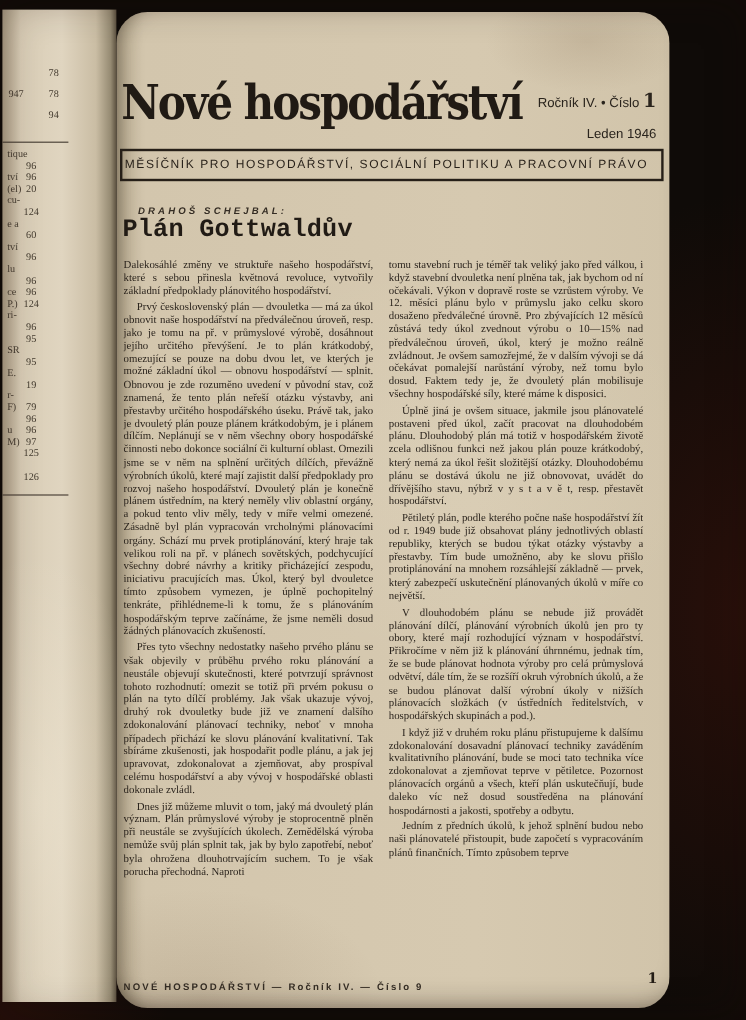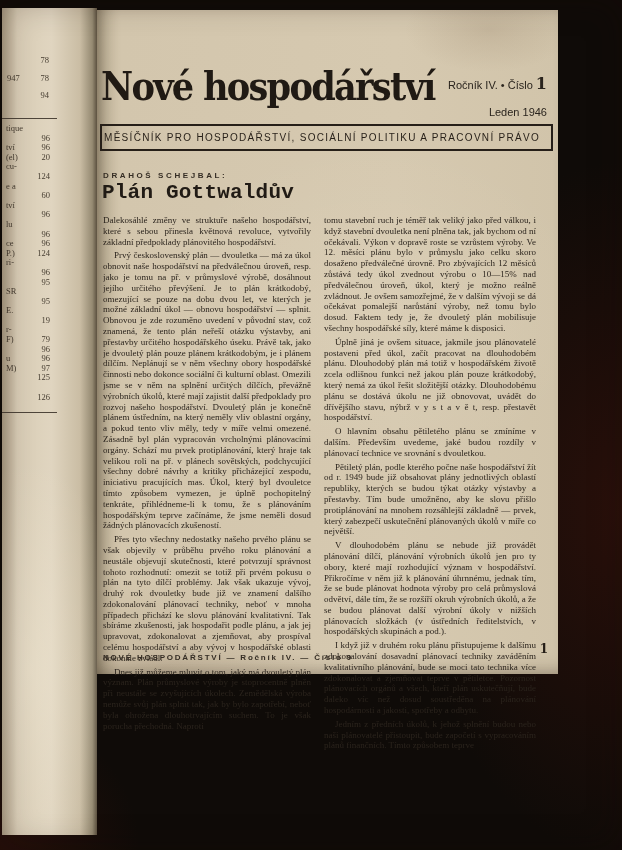--- a/index.html
+++ b/index.html
@@ -21,31 +21,32 @@
   }
   .pe-top-labels,.pe-top-numbers,.pe-labels,.pe-numbers{
     position:absolute;white-space:pre-line;font-size:8.5px;line-height:9.6px;
   }
   .pe-top-labels{left:5px;top:44px;line-height:17.5px;}
   .pe-top-numbers{left:0;top:44px;width:47px;text-align:right;line-height:17.5px;}
   .pe-rule{position:absolute;left:0;height:1px;background:#4e453a;}
   .pe-rule1{top:110px;width:55px;}
   .pe-rule2{top:404px;width:55px;}
   .pe-labels{left:4px;top:116px;}
-  .pe-numbers{left:0;top:116px;width:48px;text-align:right;}
+  .pe-numbers{left:0;top:116px;width:48px;text-align:center;}
   
   .page{
-    position:absolute;left:97px;top:10px;width:461px;height:664px;
+    position:absolute;left:97px;top:10px;width:461px;height:830px;
     background:
       radial-gradient(120px 60px at 85% 3%, rgba(120,95,70,.16), transparent 70%),
       radial-gradient(220px 130px at 15% 99%, rgba(110,85,60,.14), transparent 70%),
       radial-gradient(320px 240px at 60% 45%, rgba(255,250,235,.10), transparent 70%),
       linear-gradient(90deg,#c3b69b 0%,#d3c6ad 5%,#d6c9b0 65%,#d1c4aa 100%);
     color:#2b241d;
     box-shadow:inset 14px 0 18px -12px rgba(50,38,24,.55), inset 0 -14px 20px -14px rgba(50,38,24,.4);
+    border-radius:26px;
   }
   .masthead-title{
     position:absolute;left:4px;top:52px;margin:0;
     font-family:"DejaVu Serif",serif;font-weight:bold;font-size:40px;letter-spacing:-2px;
     transform:scaleX(.88);transform-origin:left center;color:#201a14;white-space:nowrap;
   }
   .issue-info{
     position:absolute;right:11px;top:64px;width:170px;text-align:right;
     font-family:"Liberation Sans",sans-serif;font-size:11px;color:#2a241d;
   }
@@ -53,22 +54,22 @@
   .issue-date{margin-top:13px;font-size:11px;}
   .subtitle-box{
     position:absolute;left:3px;right:5px;top:114px;height:23px;
     border:2px solid #261f18;display:flex;align-items:center;overflow:hidden;
   }
   .subtitle-box span{
     padding-left:2px;white-space:nowrap;
     font-family:"Liberation Sans",sans-serif;font-weight:normal;font-size:10px;letter-spacing:1.3px;color:#261f18;
   }
   .author-line{
-    position:absolute;left:6px;top:161px;
-    font-family:"Liberation Sans",sans-serif;font-weight:bold;font-size:8px;letter-spacing:2.6px;color:#352d24;
+    position:absolute;left:18px;top:161px;
+    font-family:"Liberation Sans",sans-serif;font-weight:bold;font-size:8px;letter-spacing:2.6px;color:#352d24;font-style:italic;
   }
   .article-title{
     position:absolute;left:5px;top:171px;margin:0;
     font-family:Liberation Mono, monospace;font-weight:bold;font-size:21px;color:#211b15;letter-spacing:.2px;
   }
   .cols{
     position:absolute;left:6px;top:205px;right:22px;height:592px;
     display:flex;gap:13px;overflow:hidden;
   }
   .col{overflow:hidden;}
@@ -187,21 +188,20 @@
     <div class="cols">
       <div class="col col-left">
         <p>Dalekosáhlé změny ve struktuře našeho hospodářství, které s sebou přinesla květnová revoluce, vytvořily základní předpoklady plánovitého hospodářství.</p>
         <p>Prvý československý plán — dvouletka — má za úkol obnovit naše hospodářství na předválečnou úroveň, resp. jako je tomu na př. v průmyslové výrobě, dosáhnout jejího určitého převýšení. Je to plán krátkodobý, omezující se pouze na dobu dvou let, ve kterých je možné základní úkol — obnovu hospodářství — splnit. Obnovou je zde rozuměno uvedení v původní stav, což znamená, že tento plán neřeší otázku výstavby, ani přestavby určitého hospodářského úseku. Právě tak, jako je dvouletý plán pouze plánem krátkodobým, je i plánem dílčím. Neplánují se v něm všechny obory hospodářské činnosti nebo dokonce sociální či kulturní oblast. Omezili jsme se v něm na splnění určitých dílčích, převážně výrobních úkolů, které mají zajistit další předpoklady pro rozvoj našeho hospodářství. Dvouletý plán je konečně plánem ústředním, na který neměly vliv oblastní orgány, a pokud tento vliv měly, tedy v míře velmi omezené. Zásadně byl plán vypracován vrcholnými plánovacími orgány. Schází mu prvek protiplánování, který hraje tak velikou roli na př. v plánech sovětských, podchycující všechny dobré návrhy a kritiky přicházející zespodu, iniciativu pracujících mas. Úkol, který byl dvouletce tímto způsobem vymezen, je úplně pochopitelný tenkráte, přihlédneme-li k tomu, že s plánováním hospodářským teprve začínáme, že jsme neměli dosud žádných plánovacích zkušeností.</p>
         <p>Přes tyto všechny nedostatky našeho prvého plánu se však objevily v průběhu prvého roku plánování a neustále objevují skutečnosti, které potvrzují správnost tohoto rozhodnutí: omezit se totiž při prvém pokusu o plán na tyto dílčí problémy. Jak však ukazuje vývoj, druhý rok dvouletky bude již ve znamení dalšího zdokonalování plánovací techniky, neboť v mnoha případech přichází ke slovu plánování kvalitativní. Tak sbíráme zkušenosti, jak hospodařit podle plánu, a jak jej upravovat, zdokonalovat a zjemňovat, aby prospíval celému hospodářství a aby vývoj v hospodářské oblasti dokonale zvládl.</p>
         <p>Dnes již můžeme mluvit o tom, jaký má dvouletý plán význam. Plán průmyslové výroby je stoprocentně plněn při neustále se zvyšujících úkolech. Zemědělská výroba nemůže svůj plán splnit tak, jak by bylo zapotřebí, neboť byla ohrožena dlouhotrvajícím suchem. To je však porucha přechodná. Naproti</p>
       </div>
       <div class="col col-right">
         <p>tomu stavební ruch je téměř tak veliký jako před válkou, i když stavební dvouletka není plněna tak, jak bychom od ní očekávali. Výkon v dopravě roste se vzrůstem výroby. Ve 12. měsíci plánu bylo v průmyslu jako celku skoro dosaženo předválečné úrovně. Pro zbývajících 12 měsíců zůstává tedy úkol zvednout výrobu o 10—15% nad předválečnou úroveň, úkol, který je možno reálně zvládnout. Je ovšem samozřejmé, že v dalším vývoji se dá očekávat pomalejší narůstání výroby, než tomu bylo dosud. Faktem tedy je, že dvouletý plán mobilisuje všechny hospodářské síly, které máme k disposici.</p>
         <p>Úplně jiná je ovšem situace, jakmile jsou plánovatelé postaveni před úkol, začít pracovat na dlouhodobém plánu. Dlouhodobý plán má totiž v hospodářském životě zcela odlišnou funkci než jakou plán pouze krátkodobý, který nemá za úkol řešit složitější otázky. Dlouhodobému plánu se dostává úkolu ne již obnovovat, uvádět do dřívějšího stavu, nýbrž v y s t a v ě t, resp. přestavět hospodářství.</p>
-        <p>O hlavním obsahu pětiletého plánu se zmíníme v dalším. Především uvedeme, jaké budou rozdíly v plánovací technice ve srovnání s dvouletkou.</p>
         <p>Pětiletý plán, podle kterého počne naše hospodářství žít od r. 1949 bude již obsahovat plány jednotlivých oblastí republiky, kterých se budou týkat otázky výstavby a přestavby. Tím bude umožněno, aby ke slovu přišlo protiplánování na mnohem rozsáhlejší základně — prvek, který zabezpečí uskutečnění plánovaných úkolů v míře co největší.</p>
         <p>V dlouhodobém plánu se nebude již provádět plánování dílčí, plánování výrobních úkolů jen pro ty obory, které mají rozhodující význam v hospodářství. Přikročíme v něm již k plánování úhrnnému, jednak tím, že se bude plánovat hodnota výroby pro celá průmyslová odvětví, dále tím, že se rozšíří okruh výrobních úkolů, a že se budou plánovat další výrobní úkoly v nižších plánovacích složkách (v ústředních ředitelstvích, v hospodářských skupinách a pod.).</p>
         <p>I když již v druhém roku plánu přistupujeme k dalšímu zdokonalování dosavadní plánovací techniky zaváděním kvalitativního plánování, bude se moci tato technika více zdokonalovat a zjemňovat teprve v pětiletce. Pozornost plánovacích orgánů a všech, kteří plán uskutečňují, bude daleko víc než dosud soustředěna na plánování hospodárnosti a jakosti, spotřeby a odbytu.</p>
         <p>Jedním z předních úkolů, k jehož splnění budou nebo naši plánovatelé přistoupit, bude započetí s vypracováním plánů finančních. Tímto způsobem teprve</p>
       </div>
     </div>
 
     <div class="page-footer">
       <span class="footer-journal">NOVÉ HOSPODÁŘSTVÍ — Ročník IV. — Číslo 9</span>
       <span class="footer-pagenum">1</span>

